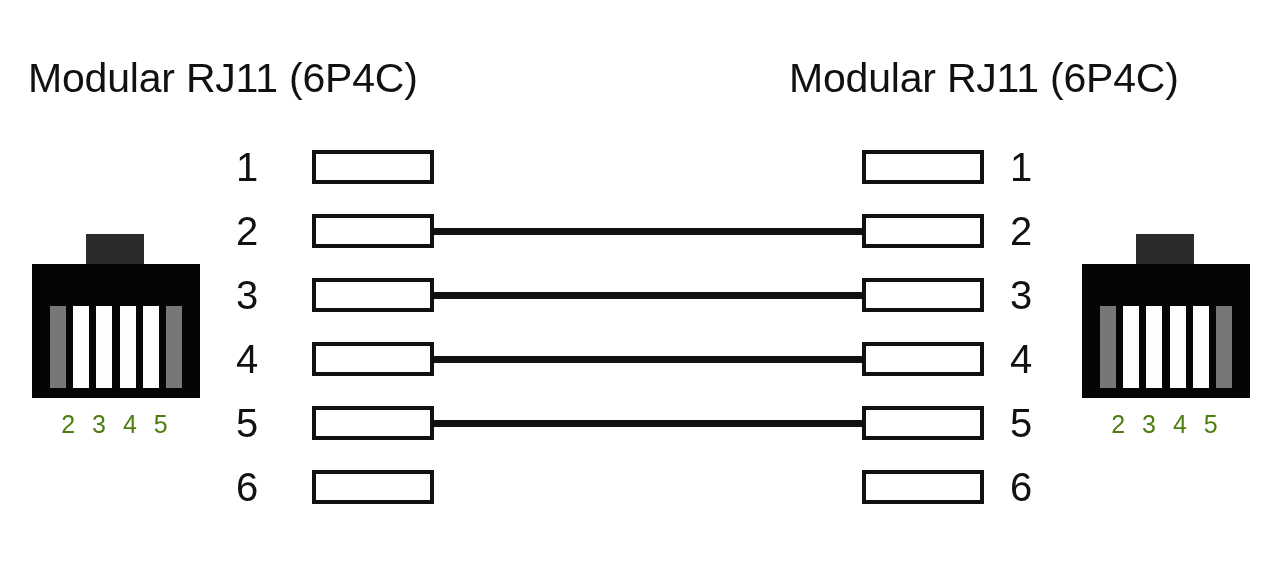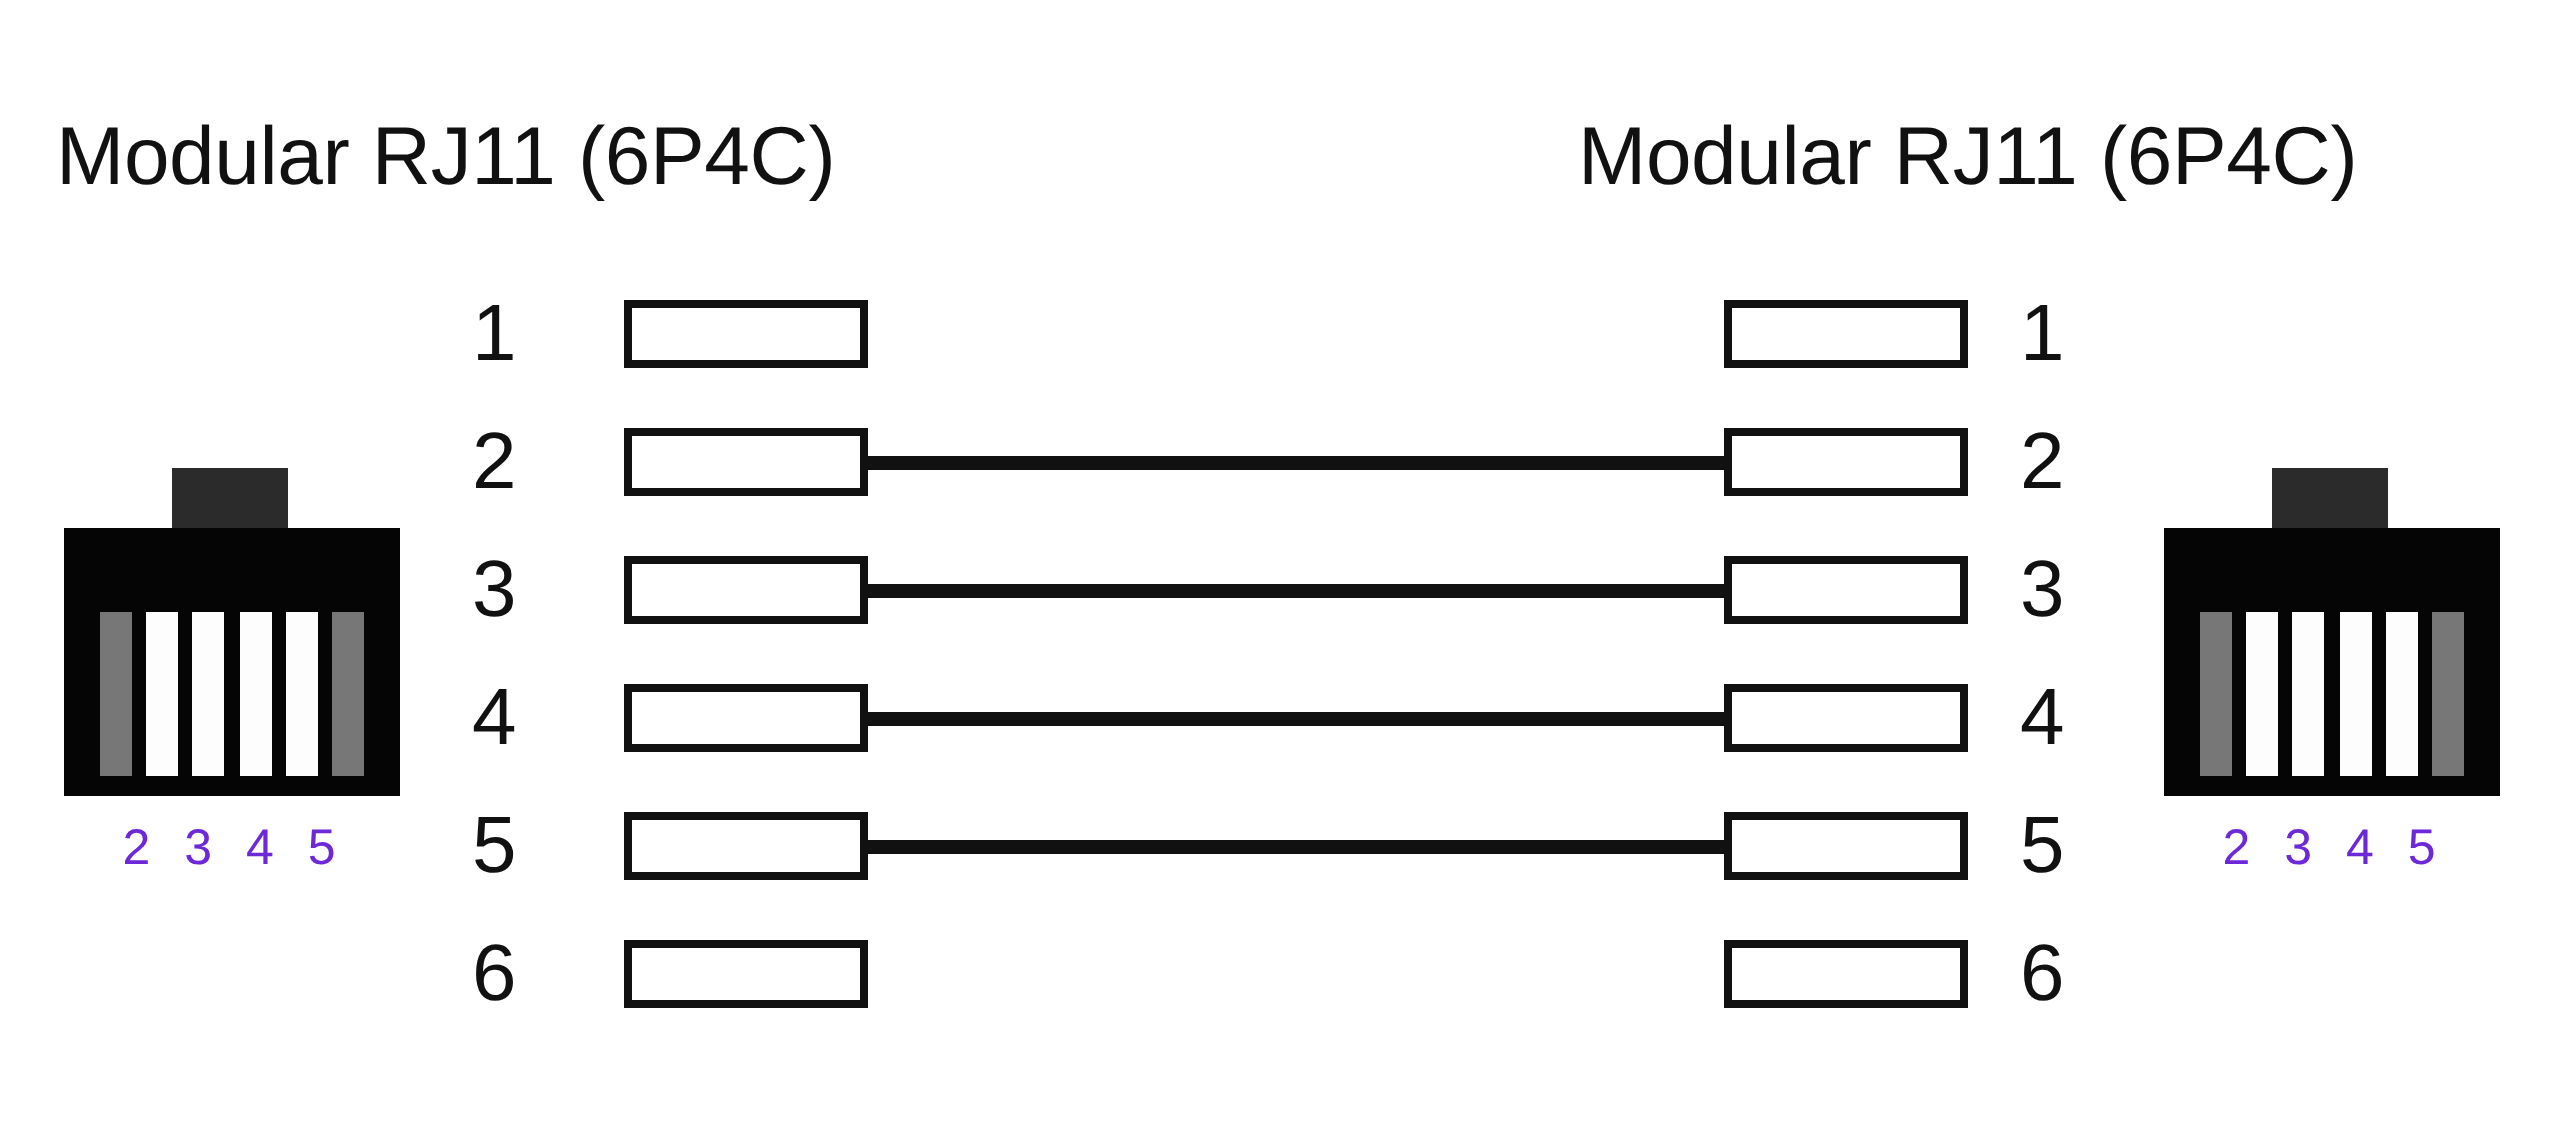--- a/index.html
+++ b/index.html
@@ -126,21 +126,21 @@
   .plug-pin.inactive { background: #777777; }
 
   .plug-labels {
     position: absolute;
     left: 18px;
     top: 176px;
     width: 150px;
     font-size: 25px;
     letter-spacing: 5px;
     text-align: center;
-    color: #6d28d9;
+    color: #4d7c0f;
     white-space: nowrap;
   }
 </style>
 </head>
 <body>
 
 <div class="diagram">
 
   <div class="title title-left">Modular RJ11 (6P4C)</div>
   <div class="title title-right">Modular RJ11 (6P4C)</div>

